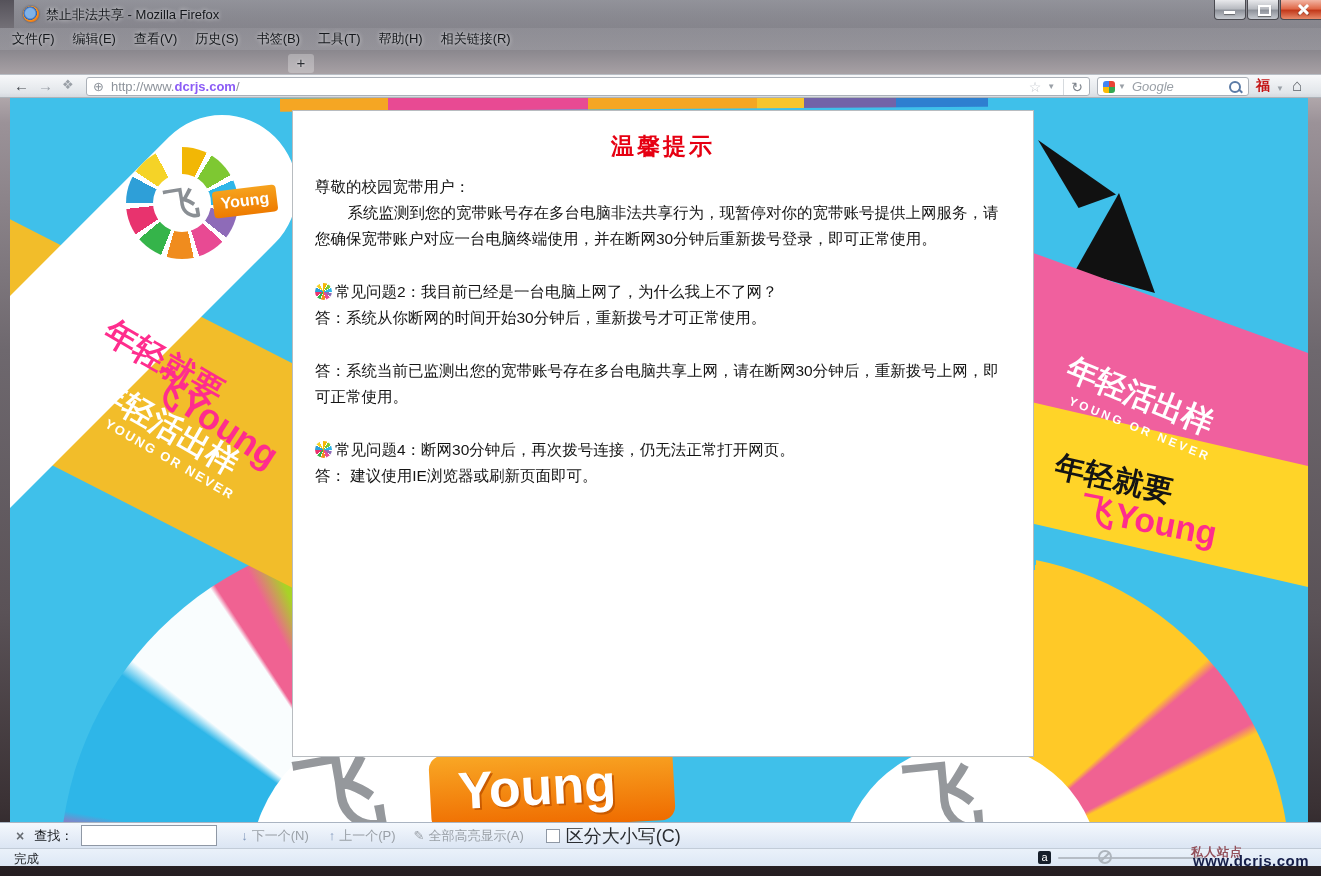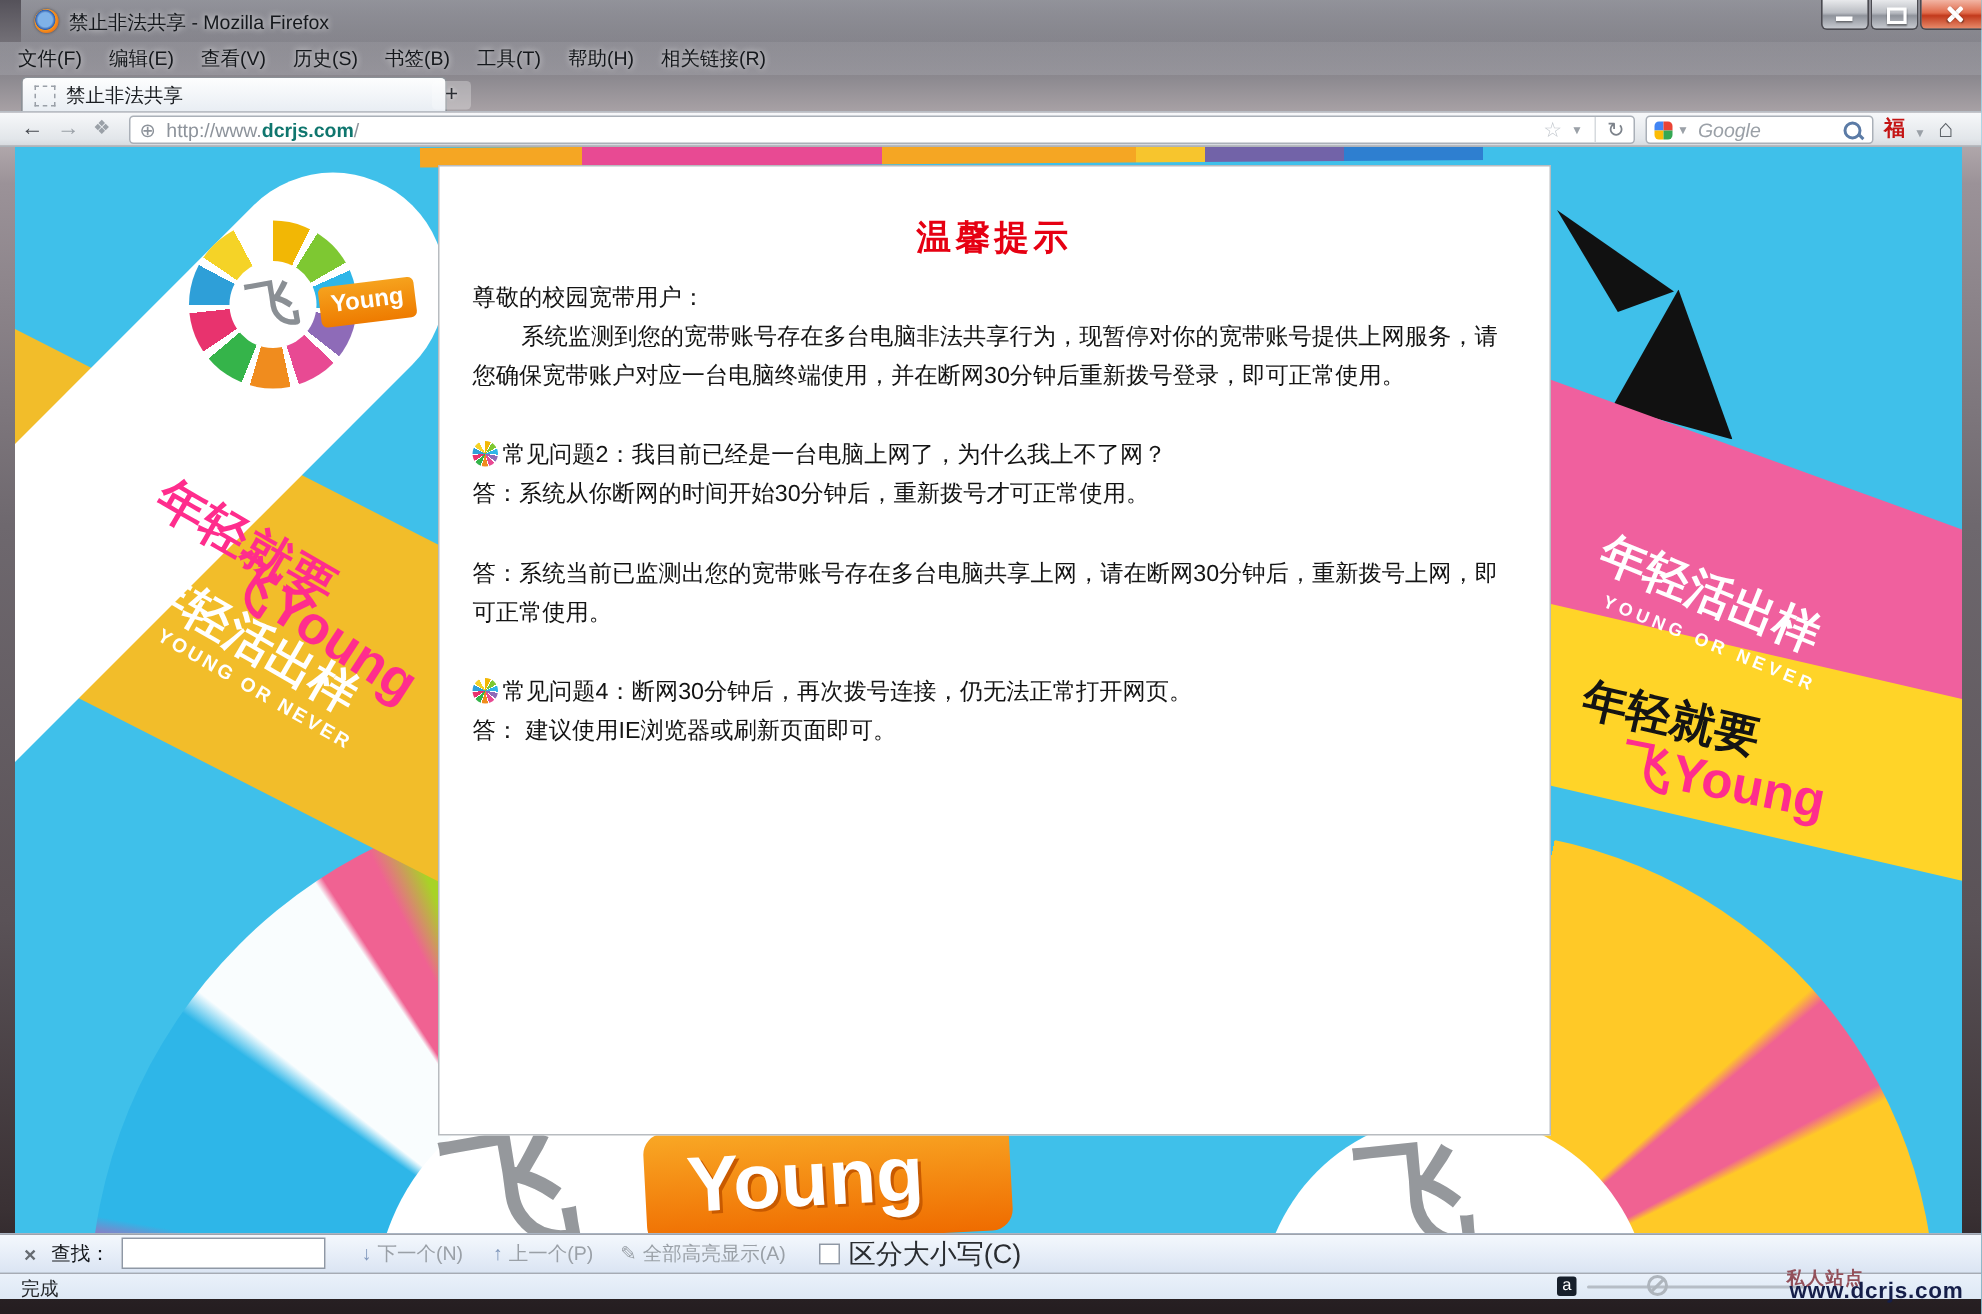--- a/index.html
+++ b/index.html
@@ -30,39 +30,39 @@
   .tab-fav{width:12px;height:12px;border:1px dashed #9aa0a8;margin-right:7px;}
   .tab-label{font-size:13px;color:#1a1d21;}
   .newtab{left:288px;top:4px;width:26px;height:19px;border-radius:3px;background:rgba(255,255,255,.28);
           color:#2b2e33;font-size:15px;line-height:18px;text-align:center;text-shadow:0 0 3px rgba(255,255,255,.8);}
   .navbar{left:0;top:74px;width:100%;height:24px;background:linear-gradient(180deg,#f7f8fa,#e2e6ea 80%,#d6dadf);border-top:1px solid #b9bec5;border-bottom:1px solid #aeb3b9;box-sizing:border-box;}
   .navbtn{font-size:15px;font-weight:bold;color:#44484e;top:2px;}
   .navbtn.dim{color:#9aa0a7;}
   .urlbar{left:86px;top:2px;width:1004px;height:19px;background:#fff;border:1px solid #aab0b8;border-radius:3px;display:flex;align-items:center;padding:0 6px;box-sizing:border-box;}
   .globe{color:#8d939b;font-size:13px;margin-right:7px;}
   .urltxt{font-size:13px;color:#8d939b;}
-  .urltxt b{color:#0f766e;font-weight:bold;}
+  .urltxt b{color:#8b5cf6;font-weight:bold;}
   .urlspacer{flex:1;}
   .star{color:#c2c7cd;font-size:14px;margin-right:6px;}
   .ddv{color:#9aa0a7;font-size:8px;margin-right:8px;}
   .reload{color:#7d838b;font-size:14px;border-left:1px solid #d6dade;padding-left:7px;}
   .searchbox{left:1097px;top:2px;width:152px;height:19px;background:#fff;border:1px solid #aab0b8;border-radius:3px;display:flex;align-items:center;padding:0 5px;box-sizing:border-box;}
   .glogo{width:12px;height:12px;display:grid;grid-template-columns:6px 6px;grid-template-rows:6px 6px;margin-right:3px;}
   .glogo i:nth-child(1){background:#4285f4;border-radius:3px 0 0 0;}
   .glogo i:nth-child(2){background:#ea4335;border-radius:0 3px 0 0;}
   .glogo i:nth-child(3){background:#fbbc05;border-radius:0 0 0 3px;}
   .glogo i:nth-child(4){background:#34a853;border-radius:0 0 3px 0;}
   .searchtxt{font-size:13px;font-style:italic;color:#9aa0a7;flex:1;margin-left:6px;}
   .mag{width:8px;height:8px;border:2px solid #5b7ba6;border-radius:50%;position:relative;margin-right:2px;}
   .mag:after{content:"";position:absolute;left:7px;top:7px;width:5px;height:2px;background:#5b7ba6;transform:rotate(45deg);}
   .fubtn{left:1256px;top:2px;font-size:14px;font-weight:bold;color:#c41414;}
   .homebtn{left:1292px;top:1px;font-size:17px;color:#5d6268;}
   
   .page{left:10px;top:98px;width:1298px;height:724px;background:#3fc0ea;overflow:hidden;}
-  .panel{left:282px;top:12px;width:742px;height:647px;background:#fff;border:1px solid #b8bcc0;box-sizing:border-box;z-index:10;padding:12px 22px;}
+  .panel{left:282px;top:12px;width:742px;height:647px;background:#fff;border:1px solid #b8bcc0;box-sizing:border-box;z-index:10;padding:0 22px;}
   .ptitle{margin:20px 0 12px;text-align:center;font-size:23px;font-weight:bold;letter-spacing:3px;}
   .ptxt{font-size:15.5px;line-height:26px;color:#141414;margin:0;}
   .indent{text-indent:2.1em;}
   .faqhdr{margin-top:27px;}
   .faq{margin-top:27px;}
   .fico{display:inline-block;width:17px;height:17px;border-radius:50%;vertical-align:-3px;margin-right:3px;
         background:conic-gradient(#f2b705 0 26deg,#fff 26deg 32deg,#7ec832 32deg 60deg,#fff 60deg 66deg,#2eb6e8 66deg 94deg,#fff 94deg 100deg,#8e6bb8 100deg 128deg,#fff 128deg 134deg,#e84a93 134deg 162deg,#fff 162deg 168deg,#f08c1e 168deg 196deg,#fff 196deg 202deg,#35b44a 202deg 230deg,#fff 230deg 236deg,#e8336e 236deg 264deg,#fff 264deg 270deg,#2e9fd8 270deg 298deg,#fff 298deg 304deg,#f5d327 304deg 332deg,#fff 332deg 360deg);}
   
   .strip{left:270px;top:-2px;width:770px;height:13px;transform:rotate(-.4deg);
          background:linear-gradient(90deg,#f5a623 0 14%,#e84a93 14% 40%,#f5a623 40% 62%,#f7c52d 62% 68%,#7263a8 68% 80%,#2e7fd0 80% 92%,#3fc0ea 92%);}
@@ -131,24 +131,20 @@
     <span class="menu-item">编辑(E)</span>
     <span class="menu-item">查看(V)</span>
     <span class="menu-item">历史(S)</span>
     <span class="menu-item">书签(B)</span>
     <span class="menu-item">工具(T)</span>
     <span class="menu-item">帮助(H)</span>
     <span class="menu-item">相关链接(R)</span>
   </div>
 
   <div class="abs tabstrip">
-    <div class="abs tab">
-      <span class="tab-fav"></span>
-      <span class="tab-label">禁止非法共享</span>
-    </div>
     <div class="abs newtab">+</div>
   </div>
 
   <div class="abs navbar">
     <span class="abs navbtn" style="left:14px;">←</span>
     <span class="abs navbtn dim" style="left:38px;">→</span>
     <span class="abs navbtn dim" style="left:62px;font-size:13px;">❖</span>
     <div class="abs urlbar">
       <span class="globe">⊕</span>
       <span class="urltxt"><span>http://www.</span><b>dcrjs.com</b><span>/</span></span>

